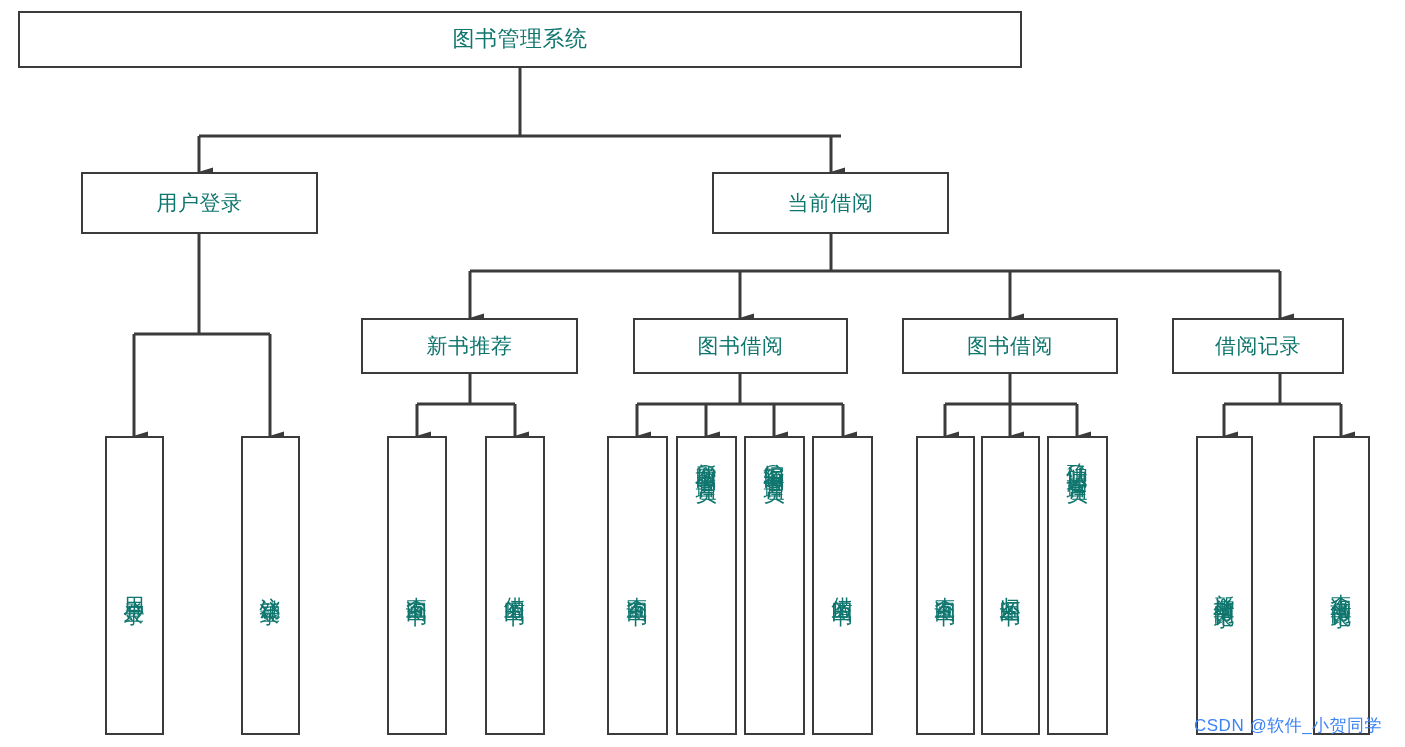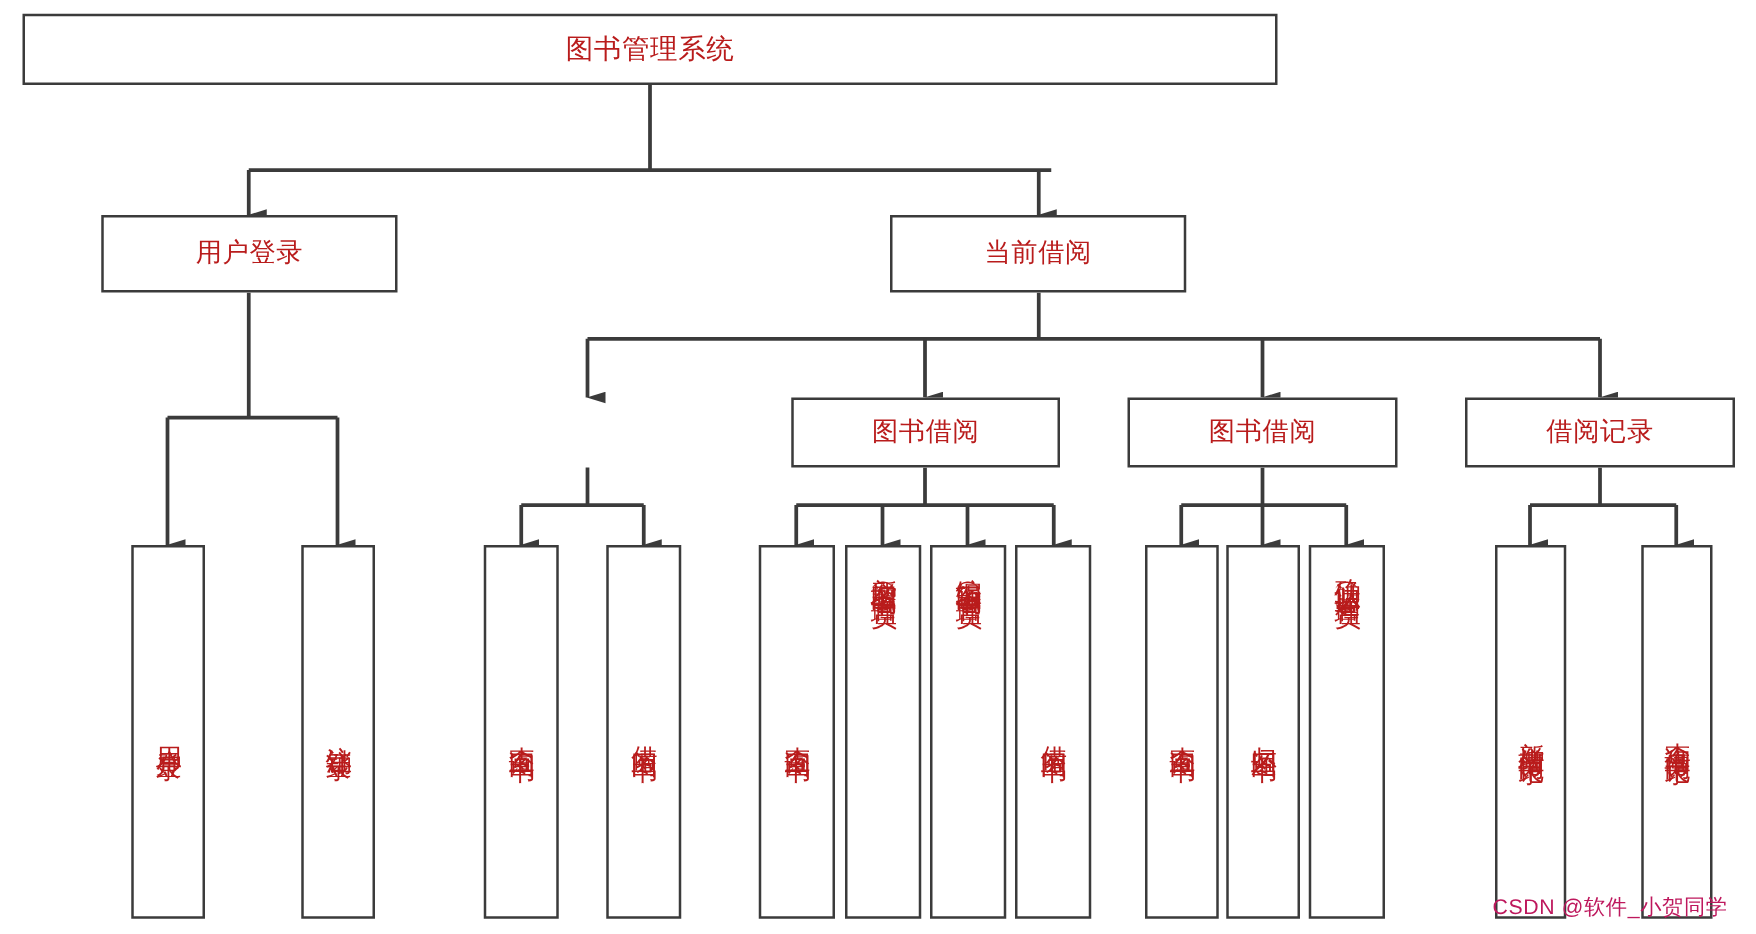--- a/index.html
+++ b/index.html
@@ -25,21 +25,21 @@
     height: 747px;
   }
   .node {
     position: absolute;
     box-sizing: border-box;
     border: 2.5px solid #3b3b3b;
     background: #ffffff;
     display: flex;
     align-items: center;
     justify-content: center;
-    color: #b91c1c;
+    color: #0f766e;
     text-align: center;
   }
   .node-h .label {
     font-size: 21px;
     line-height: 1.1;
     letter-spacing: 0.5px;
     white-space: nowrap;
   }
   .node-v {
     align-items: flex-start;
@@ -55,21 +55,21 @@
     white-space: nowrap;
   }
   .node-v.vshort {
     align-items: center;
     padding-top: 0;
   }
   #root .label { font-size: 22px; }
   .watermark {
     position: absolute;
     font-size: 17px;
-    color: #be185d;
+    color: #3b82f6;
     white-space: nowrap;
     letter-spacing: 0.5px;
   }
 </style>
 </head>
 <body>
 
 <div id="canvas">
 
   <svg id="wires" viewBox="0 0 1405 747">
@@ -126,27 +126,30 @@
     <span class="label">图书管理系统</span>
   </div>
 
   <div class="node node-h" style="left:81px; top:172px; width:237px; height:62px;">
     <span class="label">用户登录</span>
   </div>
   <div class="node node-h" style="left:712px; top:172px; width:237px; height:62px;">
     <span class="label">当前借阅</span>
   </div>
 
+  <div class="node node-h" style="left:361px; top:318px; width:217px; height:56px;">
+    <span class="label">新书推荐</span>
+  </div>
   <div class="node node-h" style="left:633px; top:318px; width:215px; height:56px;">
     <span class="label">图书借阅</span>
   </div>
   <div class="node node-h" style="left:902px; top:318px; width:216px; height:56px;">
     <span class="label">图书借阅</span>
   </div>
-  <div class="node node-h" style="left:1172px; top:318px; width:216px; height:56px;">
+  <div class="node node-h" style="left:1172px; top:318px; width:172px; height:56px;">
     <span class="label">借阅记录</span>
   </div>
 
   <div class="node node-v vshort" style="left:105px; top:436px; width:59px; height:299px;">
     <span class="label">用户登录</span>
   </div>
   <div class="node node-v vshort" style="left:241px; top:436px; width:59px; height:299px;">
     <span class="label">注销登录</span>
   </div>
 

